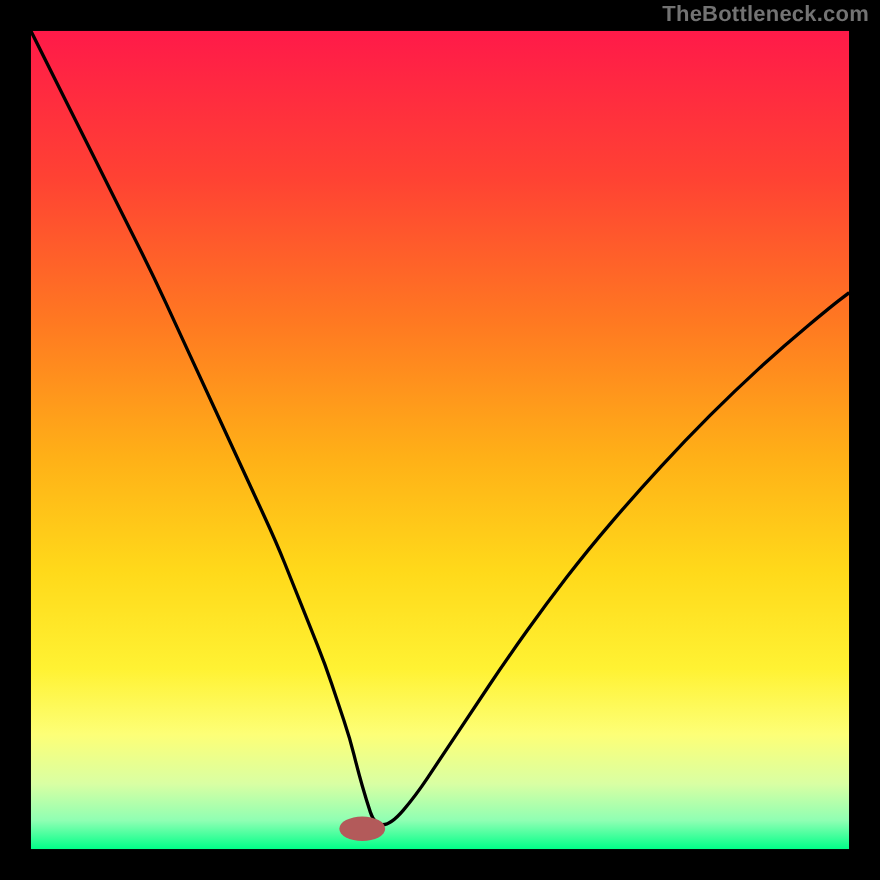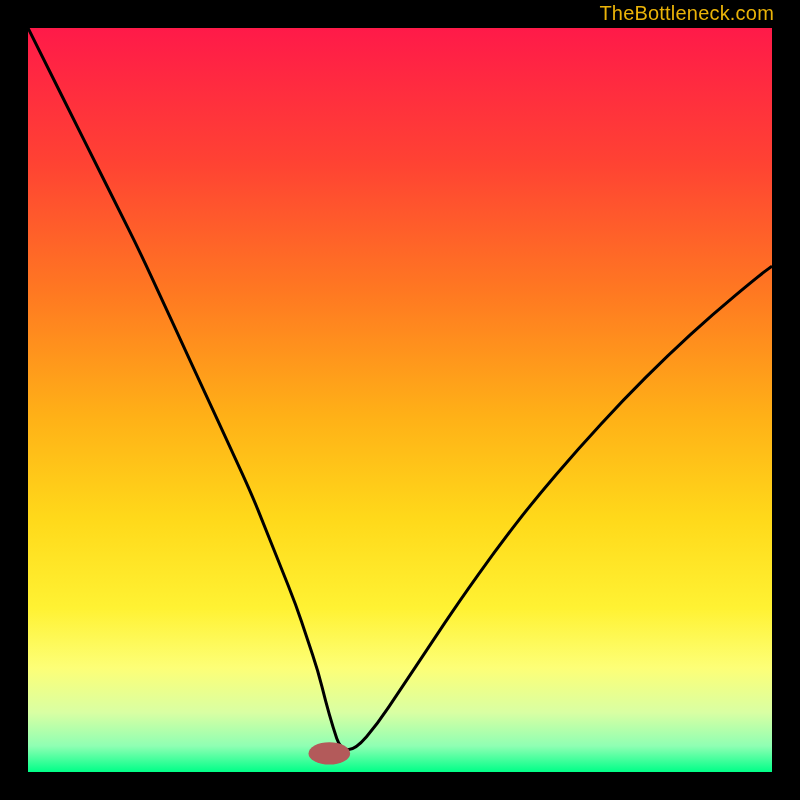--- a/index.html
+++ b/index.html
@@ -13,24 +13,24 @@
   }
   .frame {
     position: relative;
     width: 800px;
     height: 800px;
     background: #000;
   }
   .watermark {
     position: absolute;
     top: 2px;
-    right: 26px;
-    color: #eab308;
+    right: 10px;
+    color: #737373;
     font-size: 20px;
-    font-weight: 400;
+    font-weight: 700;
     letter-spacing: 0.2px;
     z-index: 5;
   }
   .plot-area {
     position: absolute;
     left: 28px;
     top: 28px;
     width: 744px;
     height: 744px;
   }

